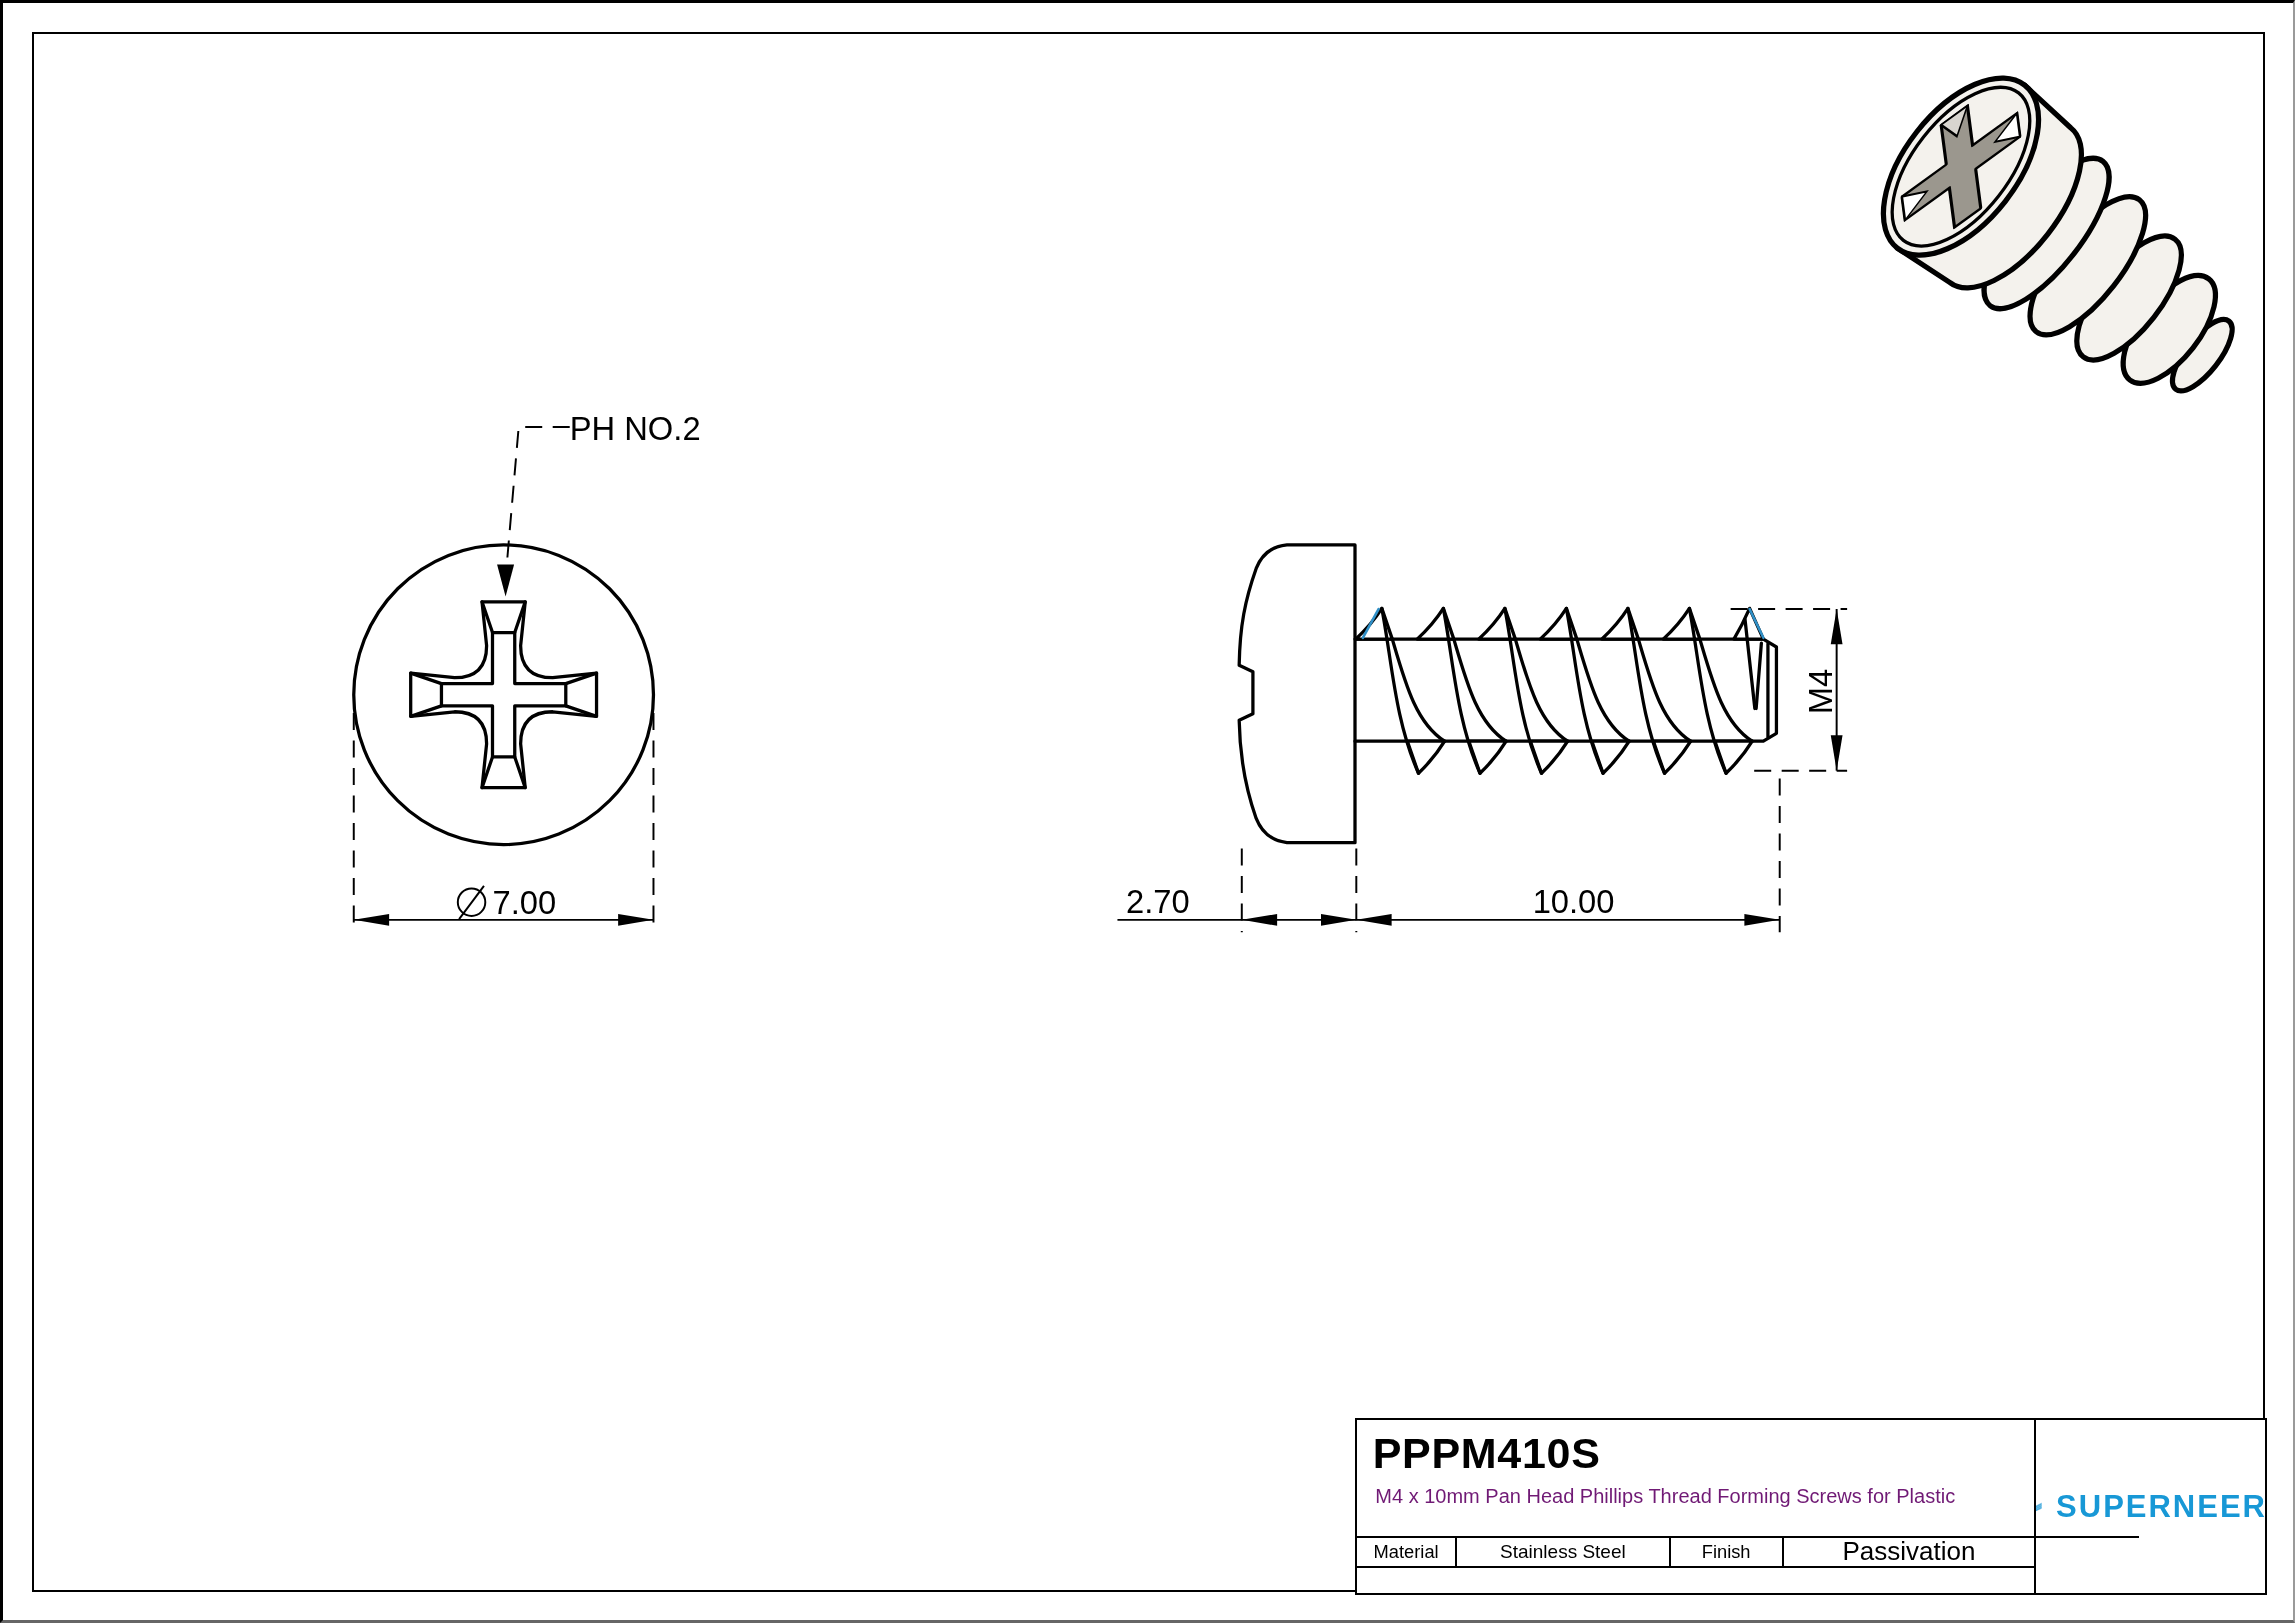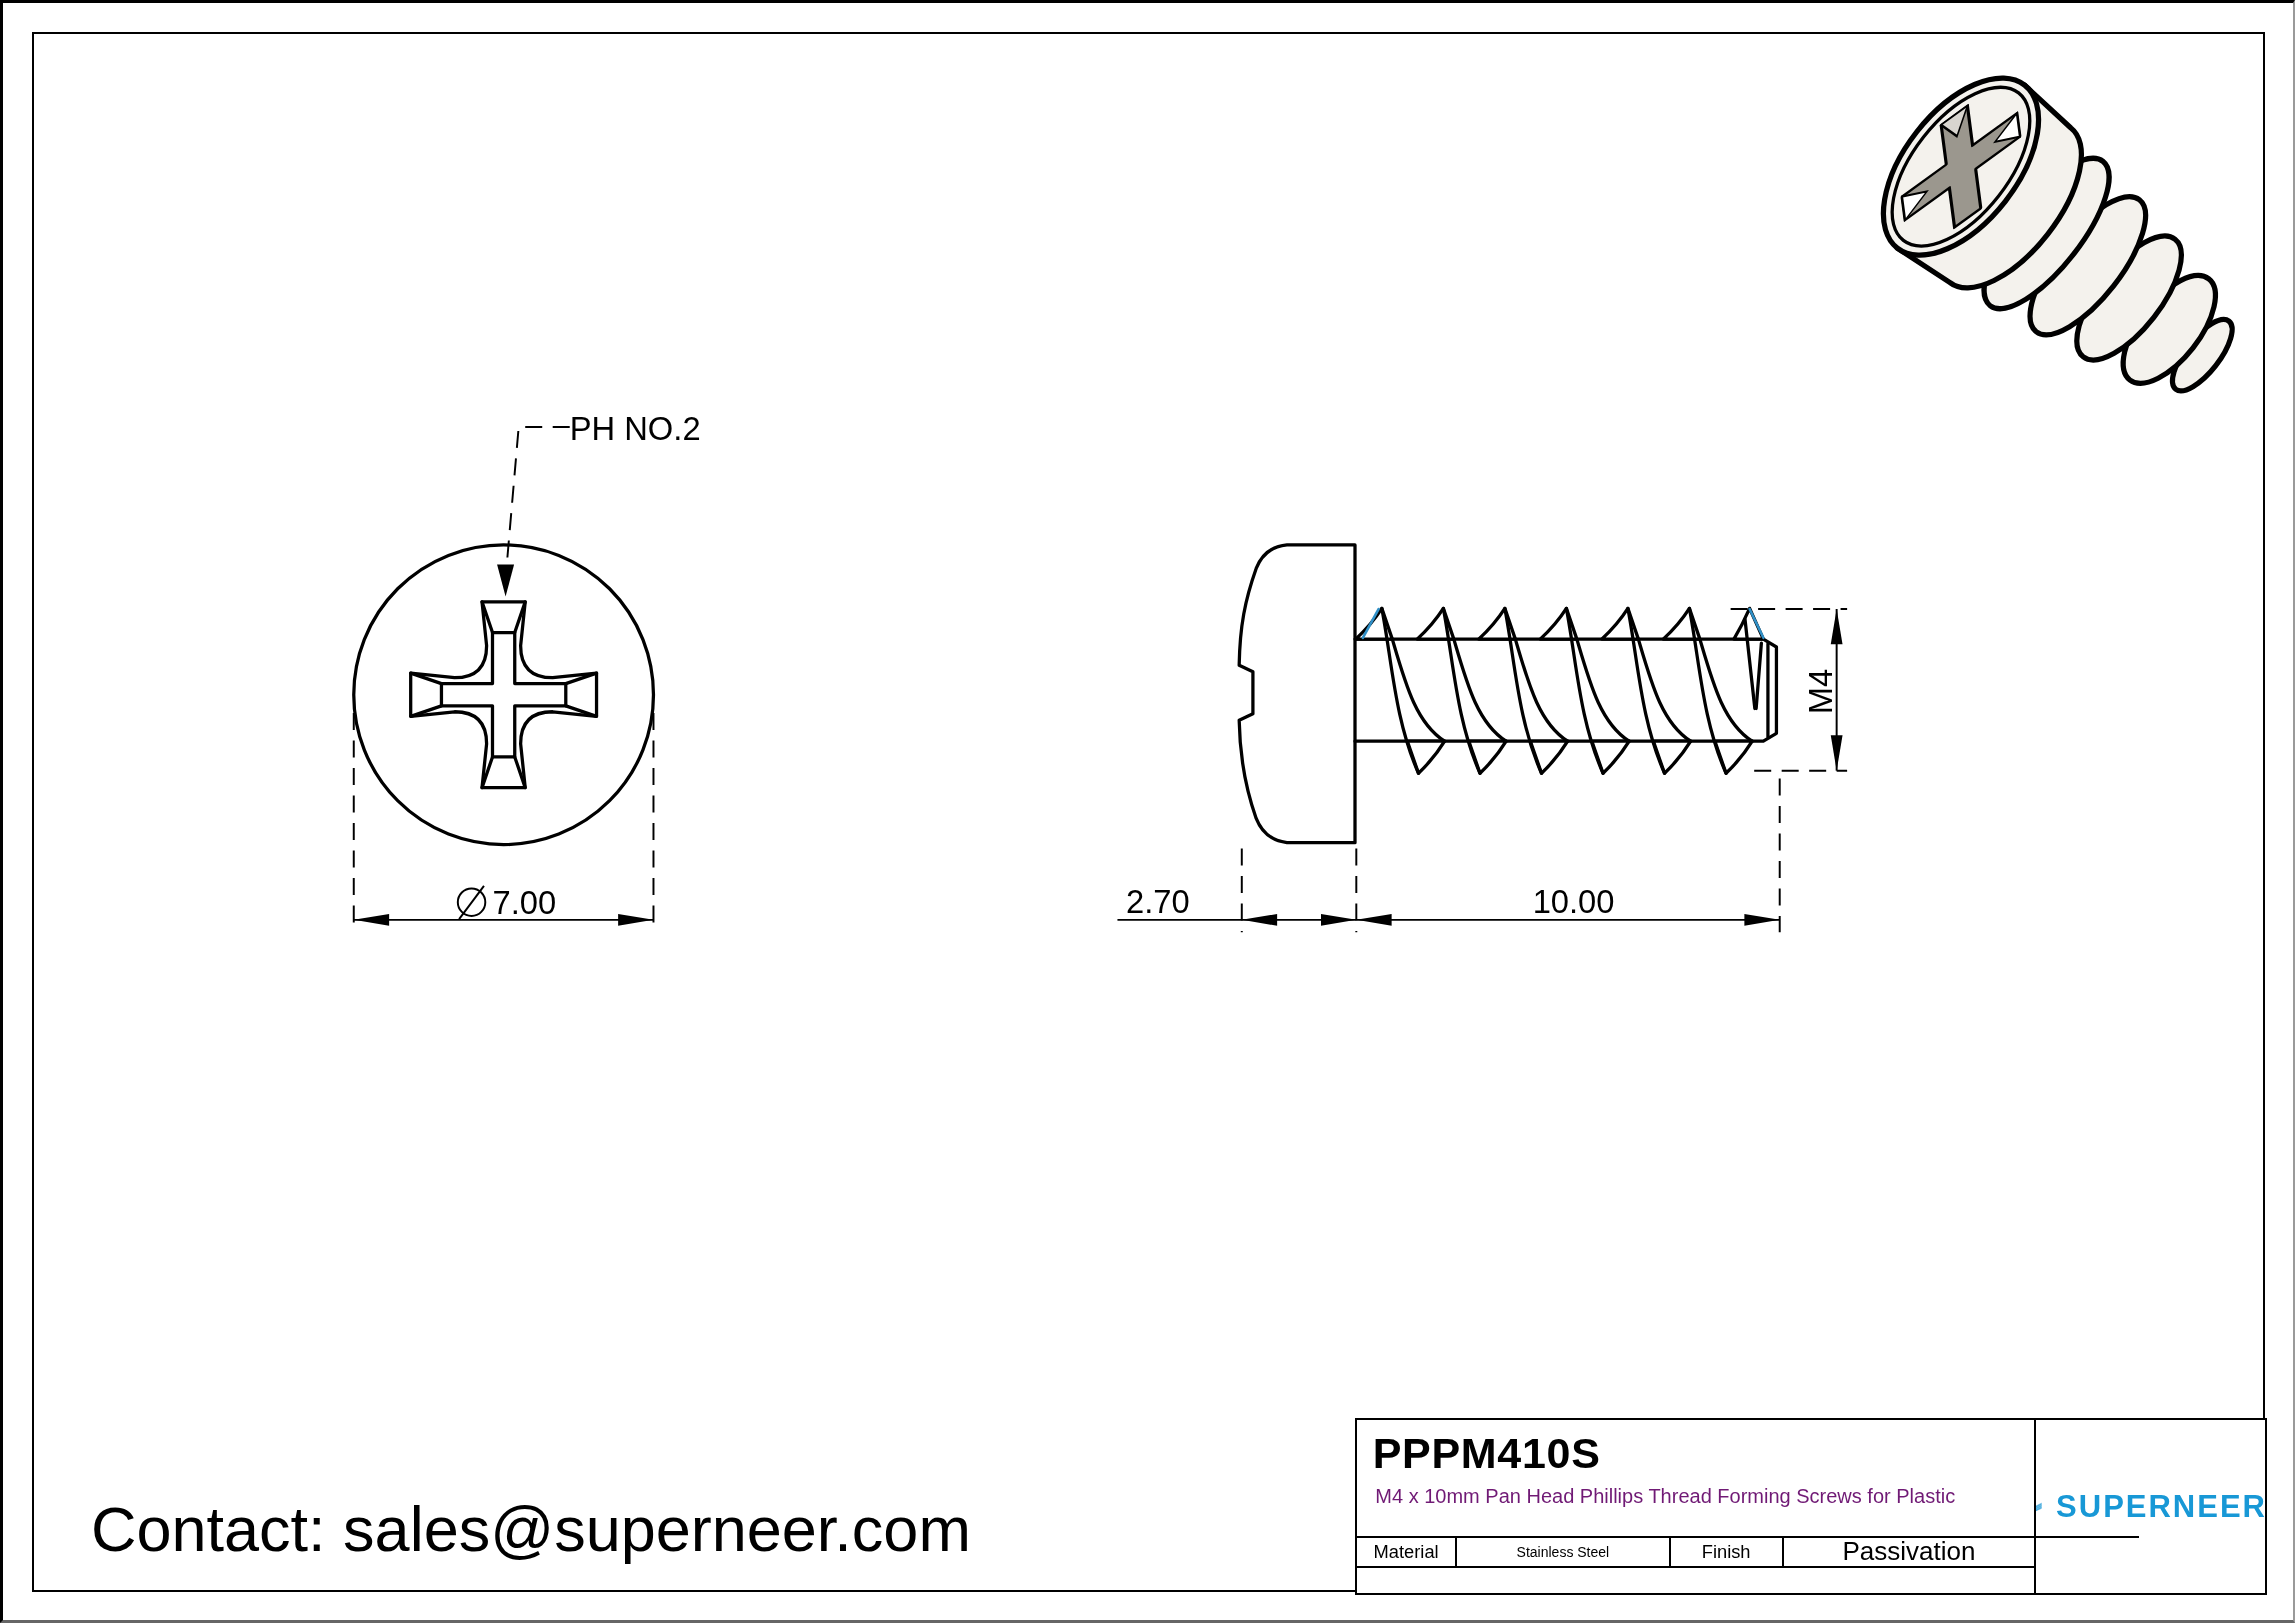--- a/index.html
+++ b/index.html
@@ -202,31 +202,30 @@
       <ellipse class="rim3d" cx="0" cy="0" rx="73" ry="143"></ellipse>
       <g transform="scale(0.54,1) rotate(28)">
         <path class="cross3d" d="M -27 -118 L 27 -118 L 27 -27 L 118 -27 L 118 27 L 27 27 L 27 118 L -27 118 L -27 27 L -118 27 L -118 -27 L -27 -27 Z"></path>
         <path d="M -27 -118 L 0 -70 L 27 -118 Z" fill="#ffffff" stroke="#000" stroke-width="4"></path>
         <path d="M -118 27 L -70 0 L -118 -27 Z" fill="#d8d5cf" stroke="#000" stroke-width="4"></path>
         <path d="M 27 118 L 0 70 L -27 118 Z" fill="#ffffff" stroke="#000" stroke-width="4"></path>
       </g>
     </g>
   </svg>
 
-  <div class="contact">Contact: sales@superneer.com</div>
 
   <div class="title-block">
     <div class="tb-main">
       <div class="tb-part">PPPM410S</div>
       <div class="tb-desc">M4 x 10mm Pan Head Phillips Thread Forming Screws for Plastic</div>
     </div>
 
     <div class="tb-row tb-row1">
       <div class="tb-cell br" style="width:108px">Material</div>
-      <div class="tb-cell br" style="width:230px;font-size:14px">Stainless Steel</div>
+      <div class="tb-cell br" style="width:230px;font-size:19px">Stainless Steel</div>
       <div class="tb-cell br" style="width:122px">Finish</div>
       <div class="tb-cell" style="width:270px;font-size:26px">Passivation</div>
     </div>
 
 
     <div class="tb-logo">
       <svg width="63" height="88" viewBox="0 0 96 134">
         <line class="stripe" x1="6" y1="48" x2="90" y2="6"></line>
         <line class="stripe" x1="6" y1="60" x2="90" y2="18"></line>
         <line class="stripe" x1="6" y1="72" x2="90" y2="30"></line>

